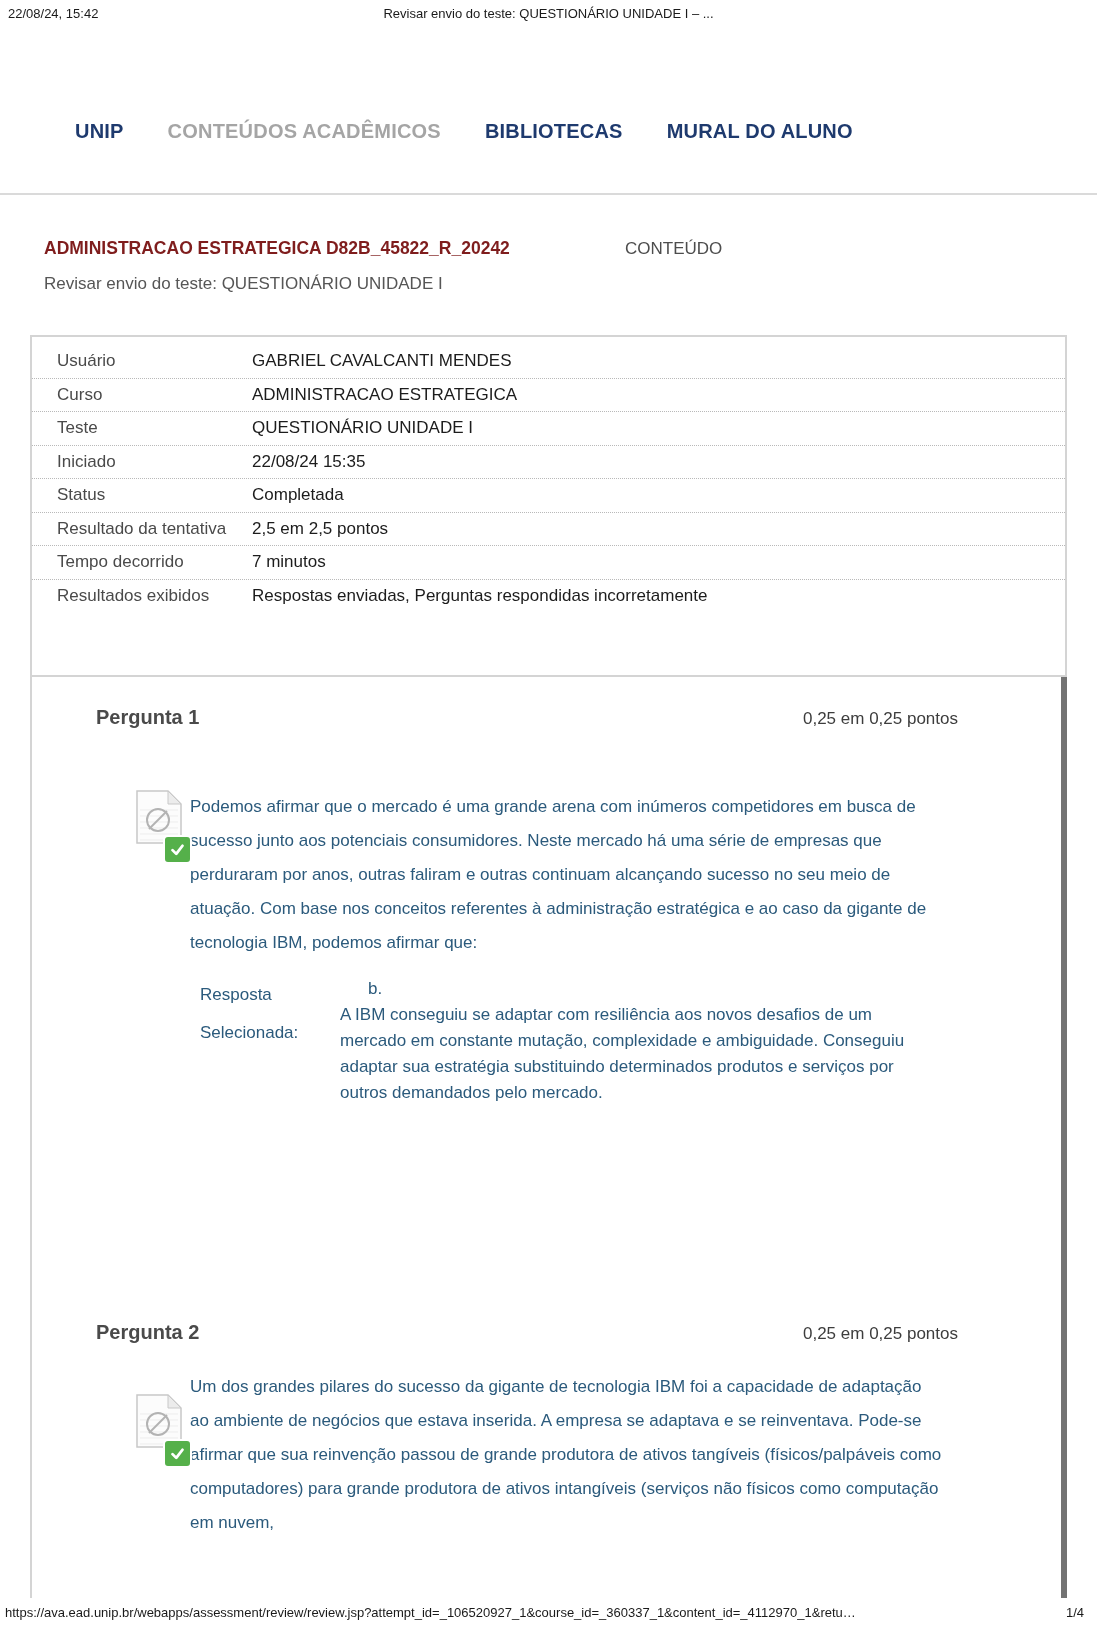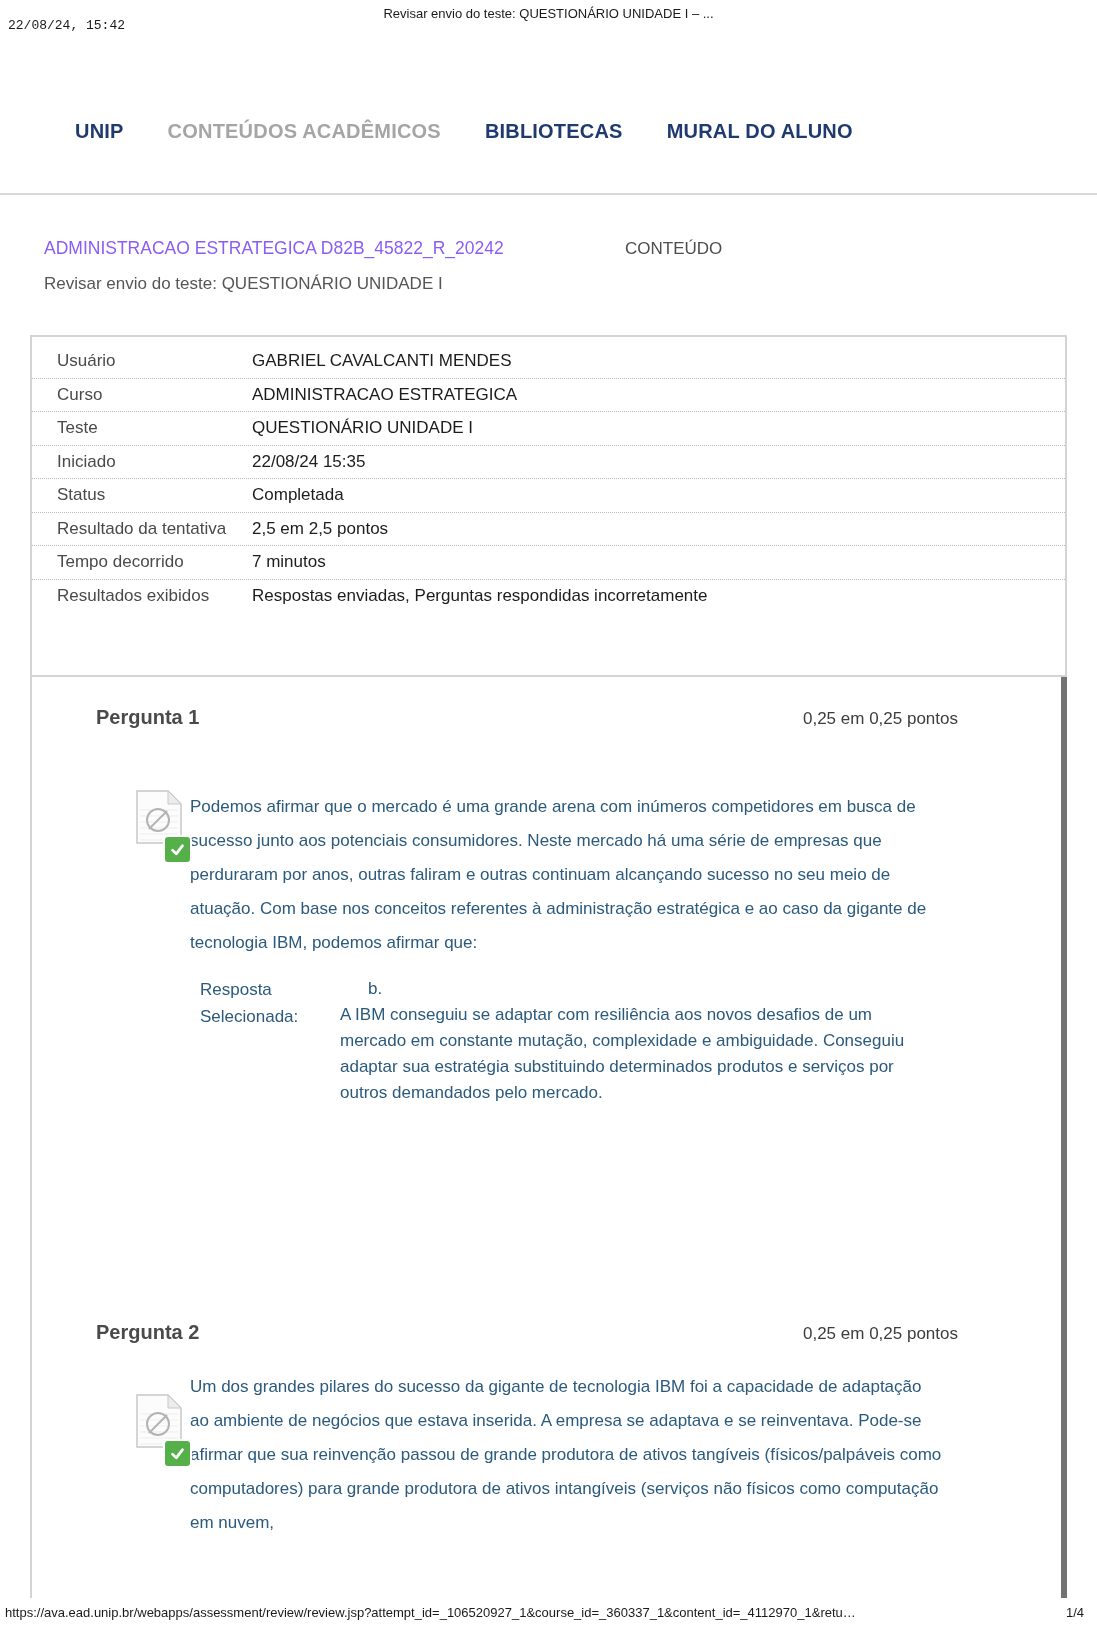--- a/index.html
+++ b/index.html
@@ -3,33 +3,33 @@
 <meta charset="utf-8">
 <style>
   html,body{margin:0;padding:0;}
   body{
     width:1097px;height:1627px;position:relative;background:#ffffff;
     font-family:"Liberation Sans","DejaVu Sans",sans-serif;
     overflow:hidden;
   }
   
   .print-header{position:absolute;top:6px;left:0;right:0;height:18px;font-size:13px;color:#1a1a1a;}
-  .print-header .ph-left{position:absolute;left:8px;top:12px;font-family:Liberation Mono, monospace;}
+  .print-header .ph-left{position:absolute;left:8px;top:0;}
   .print-header .ph-center{position:absolute;left:0;right:0;top:0;text-align:center;}
   .print-footer{position:absolute;bottom:5px;left:0;right:0;height:17px;font-size:13px;color:#1a1a1a;}
   .print-footer .pf-url{position:absolute;left:5px;top:0;max-width:990px;white-space:nowrap;overflow:hidden;}
   .print-footer .pf-page{position:absolute;right:13px;top:0;}
   
   .topnav{position:absolute;top:120px;left:75px;display:flex;gap:44px;align-items:baseline;}
   .topnav .nav-item{font-size:20px;font-weight:700;color:#1e3a6e;letter-spacing:.2px;cursor:pointer;}
   .topnav .nav-item.dimmed{color:#a5a5a5;}
   .nav-divider{position:absolute;top:193px;left:0;width:100%;height:2px;background:#dadada;}
   
   .course-row{position:absolute;top:238px;left:0;right:0;height:22px;}
-  .course-title{position:absolute;left:44px;top:0;font-size:17.5px;font-weight:400;color:#8b5cf6;}
+  .course-title{position:absolute;left:44px;top:0;font-size:17.5px;font-weight:700;color:#7f1d1d;}
   .course-menu{position:absolute;left:625px;top:1px;font-size:17px;color:#4d4d4d;cursor:pointer;}
   .page-subtitle{position:absolute;top:274px;left:44px;font-size:17px;color:#565656;}
   
   .info-box{
     position:absolute;left:30px;top:335px;width:1037px;height:342px;
     border:2px solid #d4d4d4;box-sizing:border-box;padding-top:8px;background:#fff;
   }
   .info-row{display:flex;align-items:center;height:33.5px;padding-left:25px;box-sizing:border-box;}
   .info-row.dotted{border-bottom:1px dotted #b9b9b9;}
   .info-label{width:195px;flex:none;font-size:17px;color:#4a4a4a;}
@@ -51,21 +51,21 @@
   .q-icon{position:relative;width:46px;height:54px;flex:none;}
   .q-icon.icon-offset{margin-top:24px;}
   .q-icon .badge{
     position:absolute;right:-10px;bottom:-20px;width:25px;height:25px;border-radius:5px;
     background:#55b04a;border:2px solid #ffffff;display:flex;align-items:center;justify-content:center;
   }
   .q-text{
     margin-left:8px;width:755px;font-size:17px;line-height:34px;color:#2b5a7c;
   }
   .q-answer{display:flex;margin:16px 0 0 168px;}
-  .q-answer .ans-label{width:140px;flex:none;font-size:17px;line-height:27px;color:#2b5a7c;}
+  .q-answer .ans-label{width:140px;flex:none;font-size:17px;line-height:38px;color:#2b5a7c;}
   .q-answer .ans-value{font-size:17px;line-height:26px;color:#2b5a7c;}
   .q-answer .ans-letter{padding-left:28px;}
   .q-answer .ans-text{width:580px;}
 </style>
 </head>
 <body>
 
 <div class="print-header">
   <span class="ph-left">22/08/24, 15:42</span>
   <span class="ph-center">Revisar envio do teste: QUESTIONÁRIO UNIDADE I – ...</span>

